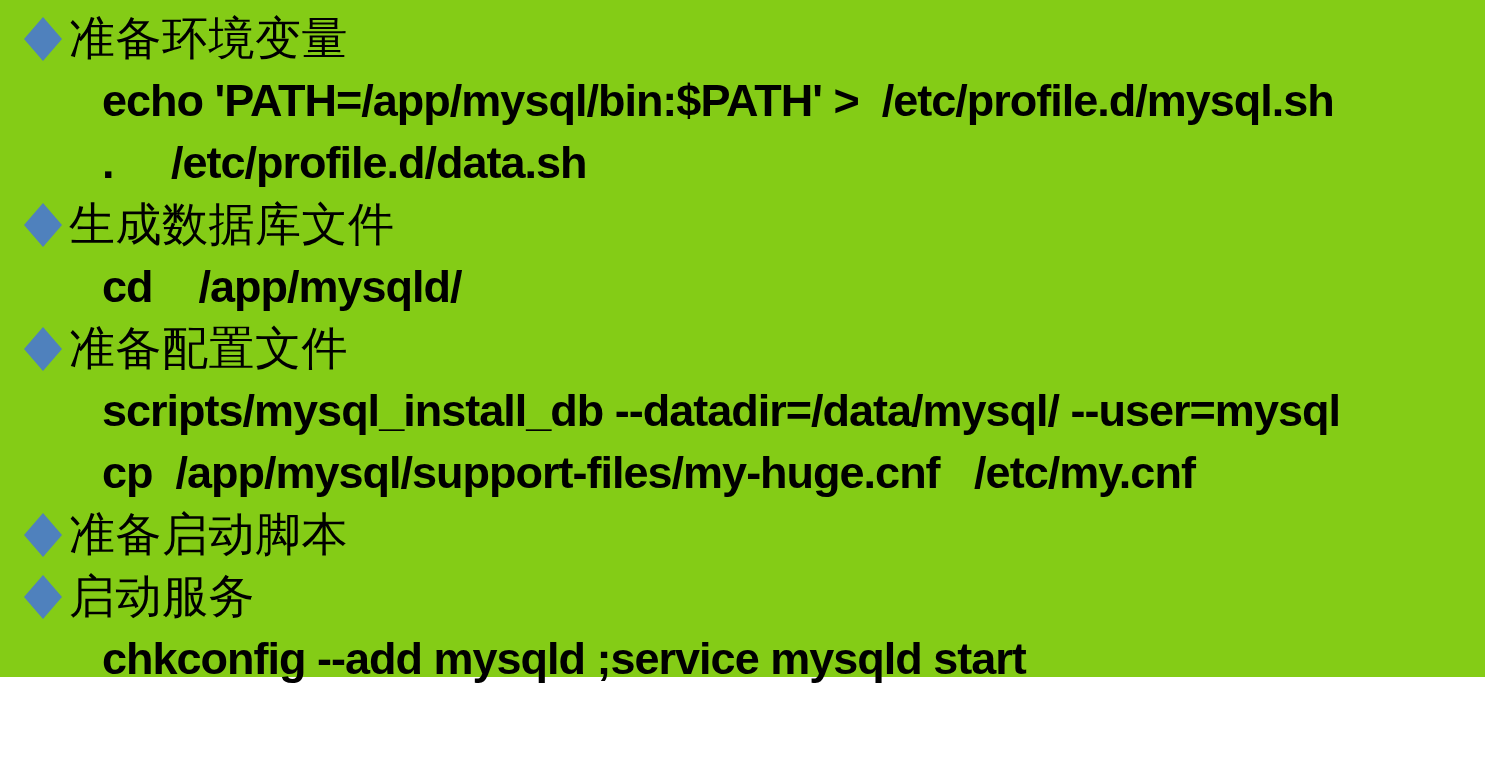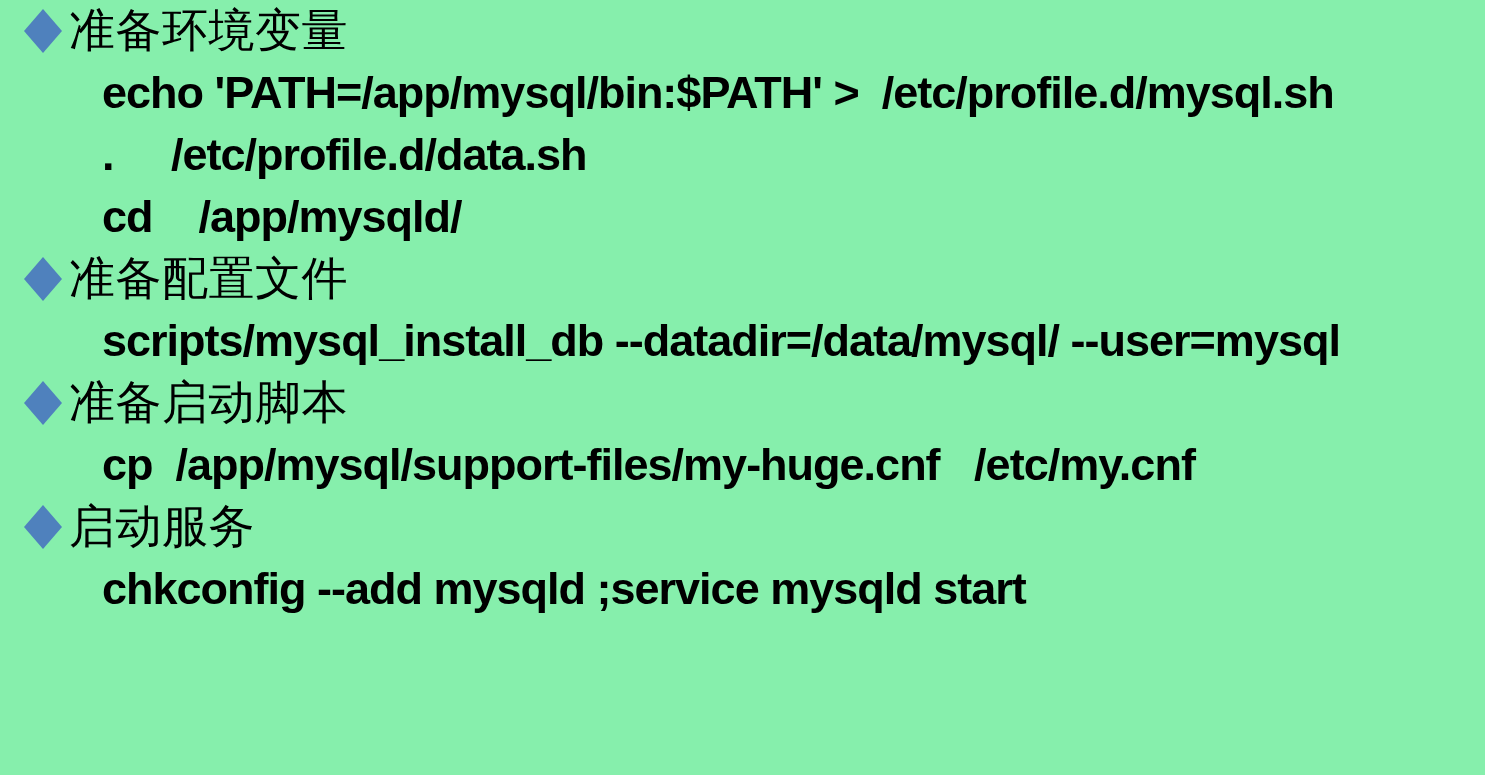--- a/index.html
+++ b/index.html
@@ -9,24 +9,24 @@
   }
   body {
     width: 1485px;
     height: 775px;
     overflow: hidden;
     font-family: "Liberation Sans", sans-serif;
     color: #000000;
   }
   .slide {
     width: 1485px;
-    height: 775px;
-    background: #86efac;
+    height: 677px;
+    background: #84cc16;
     box-sizing: border-box;
-    padding-top: 0;
+    padding-top: 8px;
   }
   .row {
     height: 62px;
     display: flex;
     align-items: center;
     box-sizing: border-box;
   }
   .row.heading {
     padding-left: 24px;
     font-size: 46px;
@@ -58,41 +58,49 @@
     <span class="diamond">
       <svg width="38" height="44" viewBox="0 0 38 44">
           <polygon points="19,0 38,22 19,44 0,22" fill="currentColor"></polygon>
         </svg>
     </span>
     <span>准备环境变量</span>
   </div>
   <div class="row code">echo 'PATH=/app/mysql/bin:$PATH' &gt;  /etc/profile.d/mysql.sh</div>
   <div class="row code">.     /etc/profile.d/data.sh</div>
 
+  <div class="row heading">
+    <span class="diamond">
+      <svg width="38" height="44" viewBox="0 0 38 44">
+          <polygon points="19,0 38,22 19,44 0,22" fill="currentColor"></polygon>
+        </svg>
+    </span>
+    <span>生成数据库文件</span>
+  </div>
   <div class="row code">cd    /app/mysqld/</div>
   <div class="row heading">
     <span class="diamond">
       <svg width="38" height="44" viewBox="0 0 38 44">
           <polygon points="19,0 38,22 19,44 0,22" fill="currentColor"></polygon>
         </svg>
     </span>
     <span>准备配置文件</span>
   </div>
 
   <div class="row code">scripts/mysql_install_db --datadir=/data/mysql/ --user=mysql</div>
+  <div class="row code">cp  /app/mysql/support-files/my-huge.cnf   /etc/my.cnf</div>
+
   <div class="row heading">
     <span class="diamond">
       <svg width="38" height="44" viewBox="0 0 38 44">
           <polygon points="19,0 38,22 19,44 0,22" fill="currentColor"></polygon>
         </svg>
     </span>
     <span>准备启动脚本</span>
   </div>
-
-  <div class="row code">cp  /app/mysql/support-files/my-huge.cnf   /etc/my.cnf</div>
 
   <div class="row heading">
     <span class="diamond">
       <svg width="38" height="44" viewBox="0 0 38 44">
           <polygon points="19,0 38,22 19,44 0,22" fill="currentColor"></polygon>
         </svg>
     </span>
     <span>启动服务</span>
   </div>
   <div class="row code">chkconfig --add mysqld ;service mysqld start</div>

